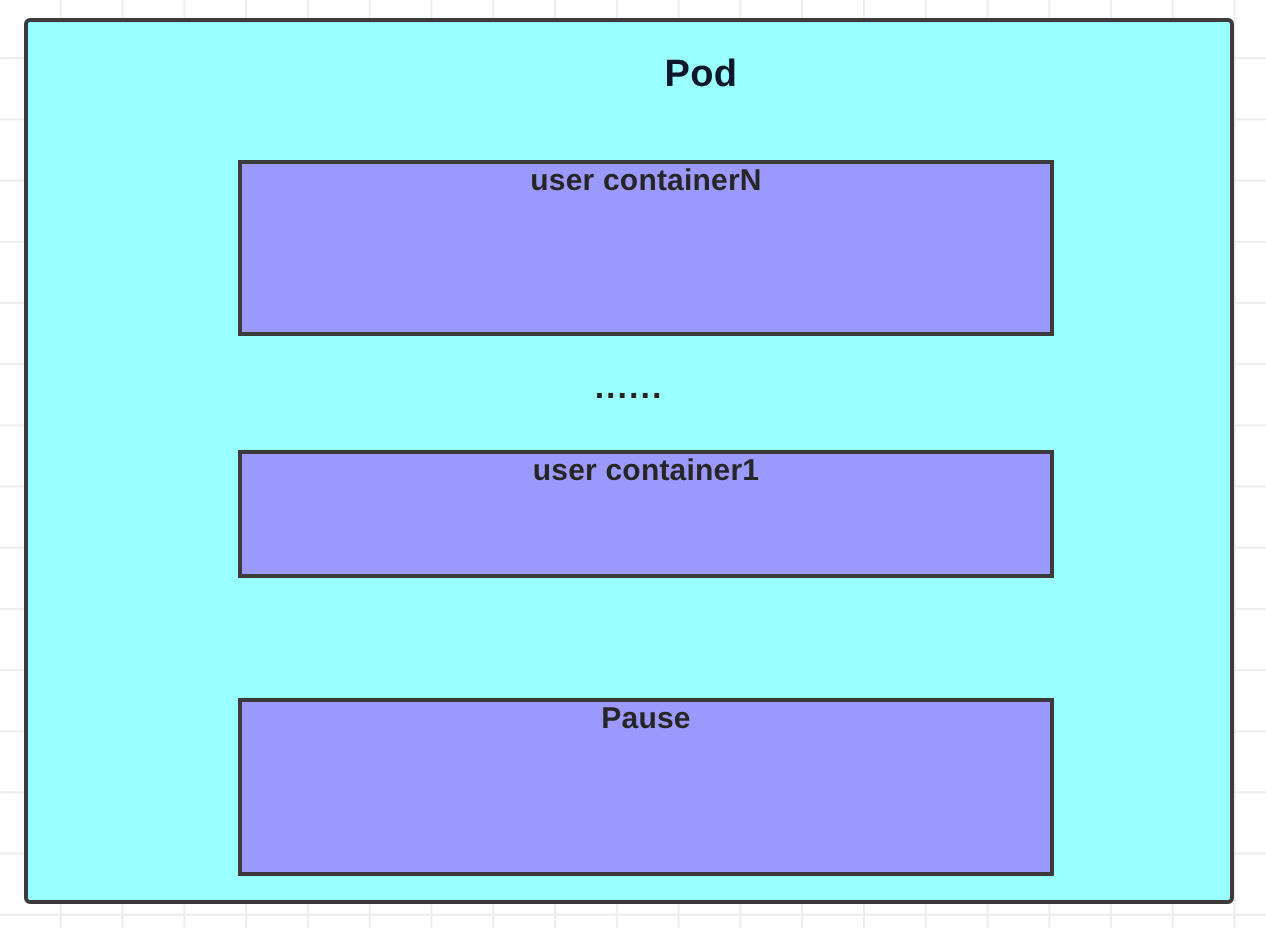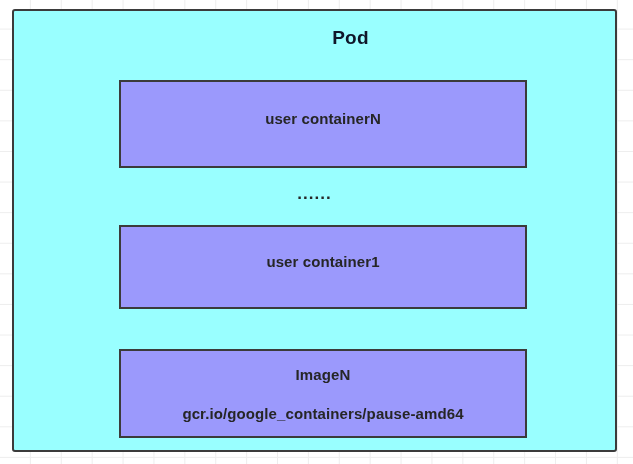--- a/index.html
+++ b/index.html
@@ -57,36 +57,35 @@
   .container-box {
     position: absolute;
     left: 105px;
     width: 408px;
     box-sizing: border-box;
     background-color: #9b99fc;
     border: 2px solid #3b3b3b;
     display: flex;
     flex-direction: column;
     align-items: center;
-    justify-content: center;
   }
 
   .container-box .line {
     text-align: center;
     font-size: 15px;
     font-weight: bold;
     color: #262626;
     letter-spacing: 0.1px;
     white-space: nowrap;
   }
   .container-box .line.primary   { margin-bottom: 11px; }
   .container-box .line.secondary { margin-top: 11px; }
 
   #box-container-n { top: 69px;  height: 88px; }
-  #box-container-1 { top: 214px; height: 84px; }
+  #box-container-1 { top: 214px; height: 64px; }
   #box-pause       { top: 338px; height: 89px; }
 
   #box-pause .line.secondary { font-size: 15px; }
 
   
   #ellipsis {
     position: absolute;
     left: 0;
     top: 173px;
     width: 100%;
@@ -110,18 +109,17 @@
       <div class="line primary">user containerN</div>
     </div>
 
     <div id="ellipsis">......</div>
 
     <div id="box-container-1" class="container-box">
       <div class="line primary">user container1</div>
     </div>
 
     <div id="box-pause" class="container-box">
-      <div class="line primary">ImageN</div>
-      <div class="line secondary">gcr.io/google_containers/pause-amd64</div>
+      <div class="line primary">Pause</div>
     </div>
 
   </div>
 </div>
 
 </body></html>

